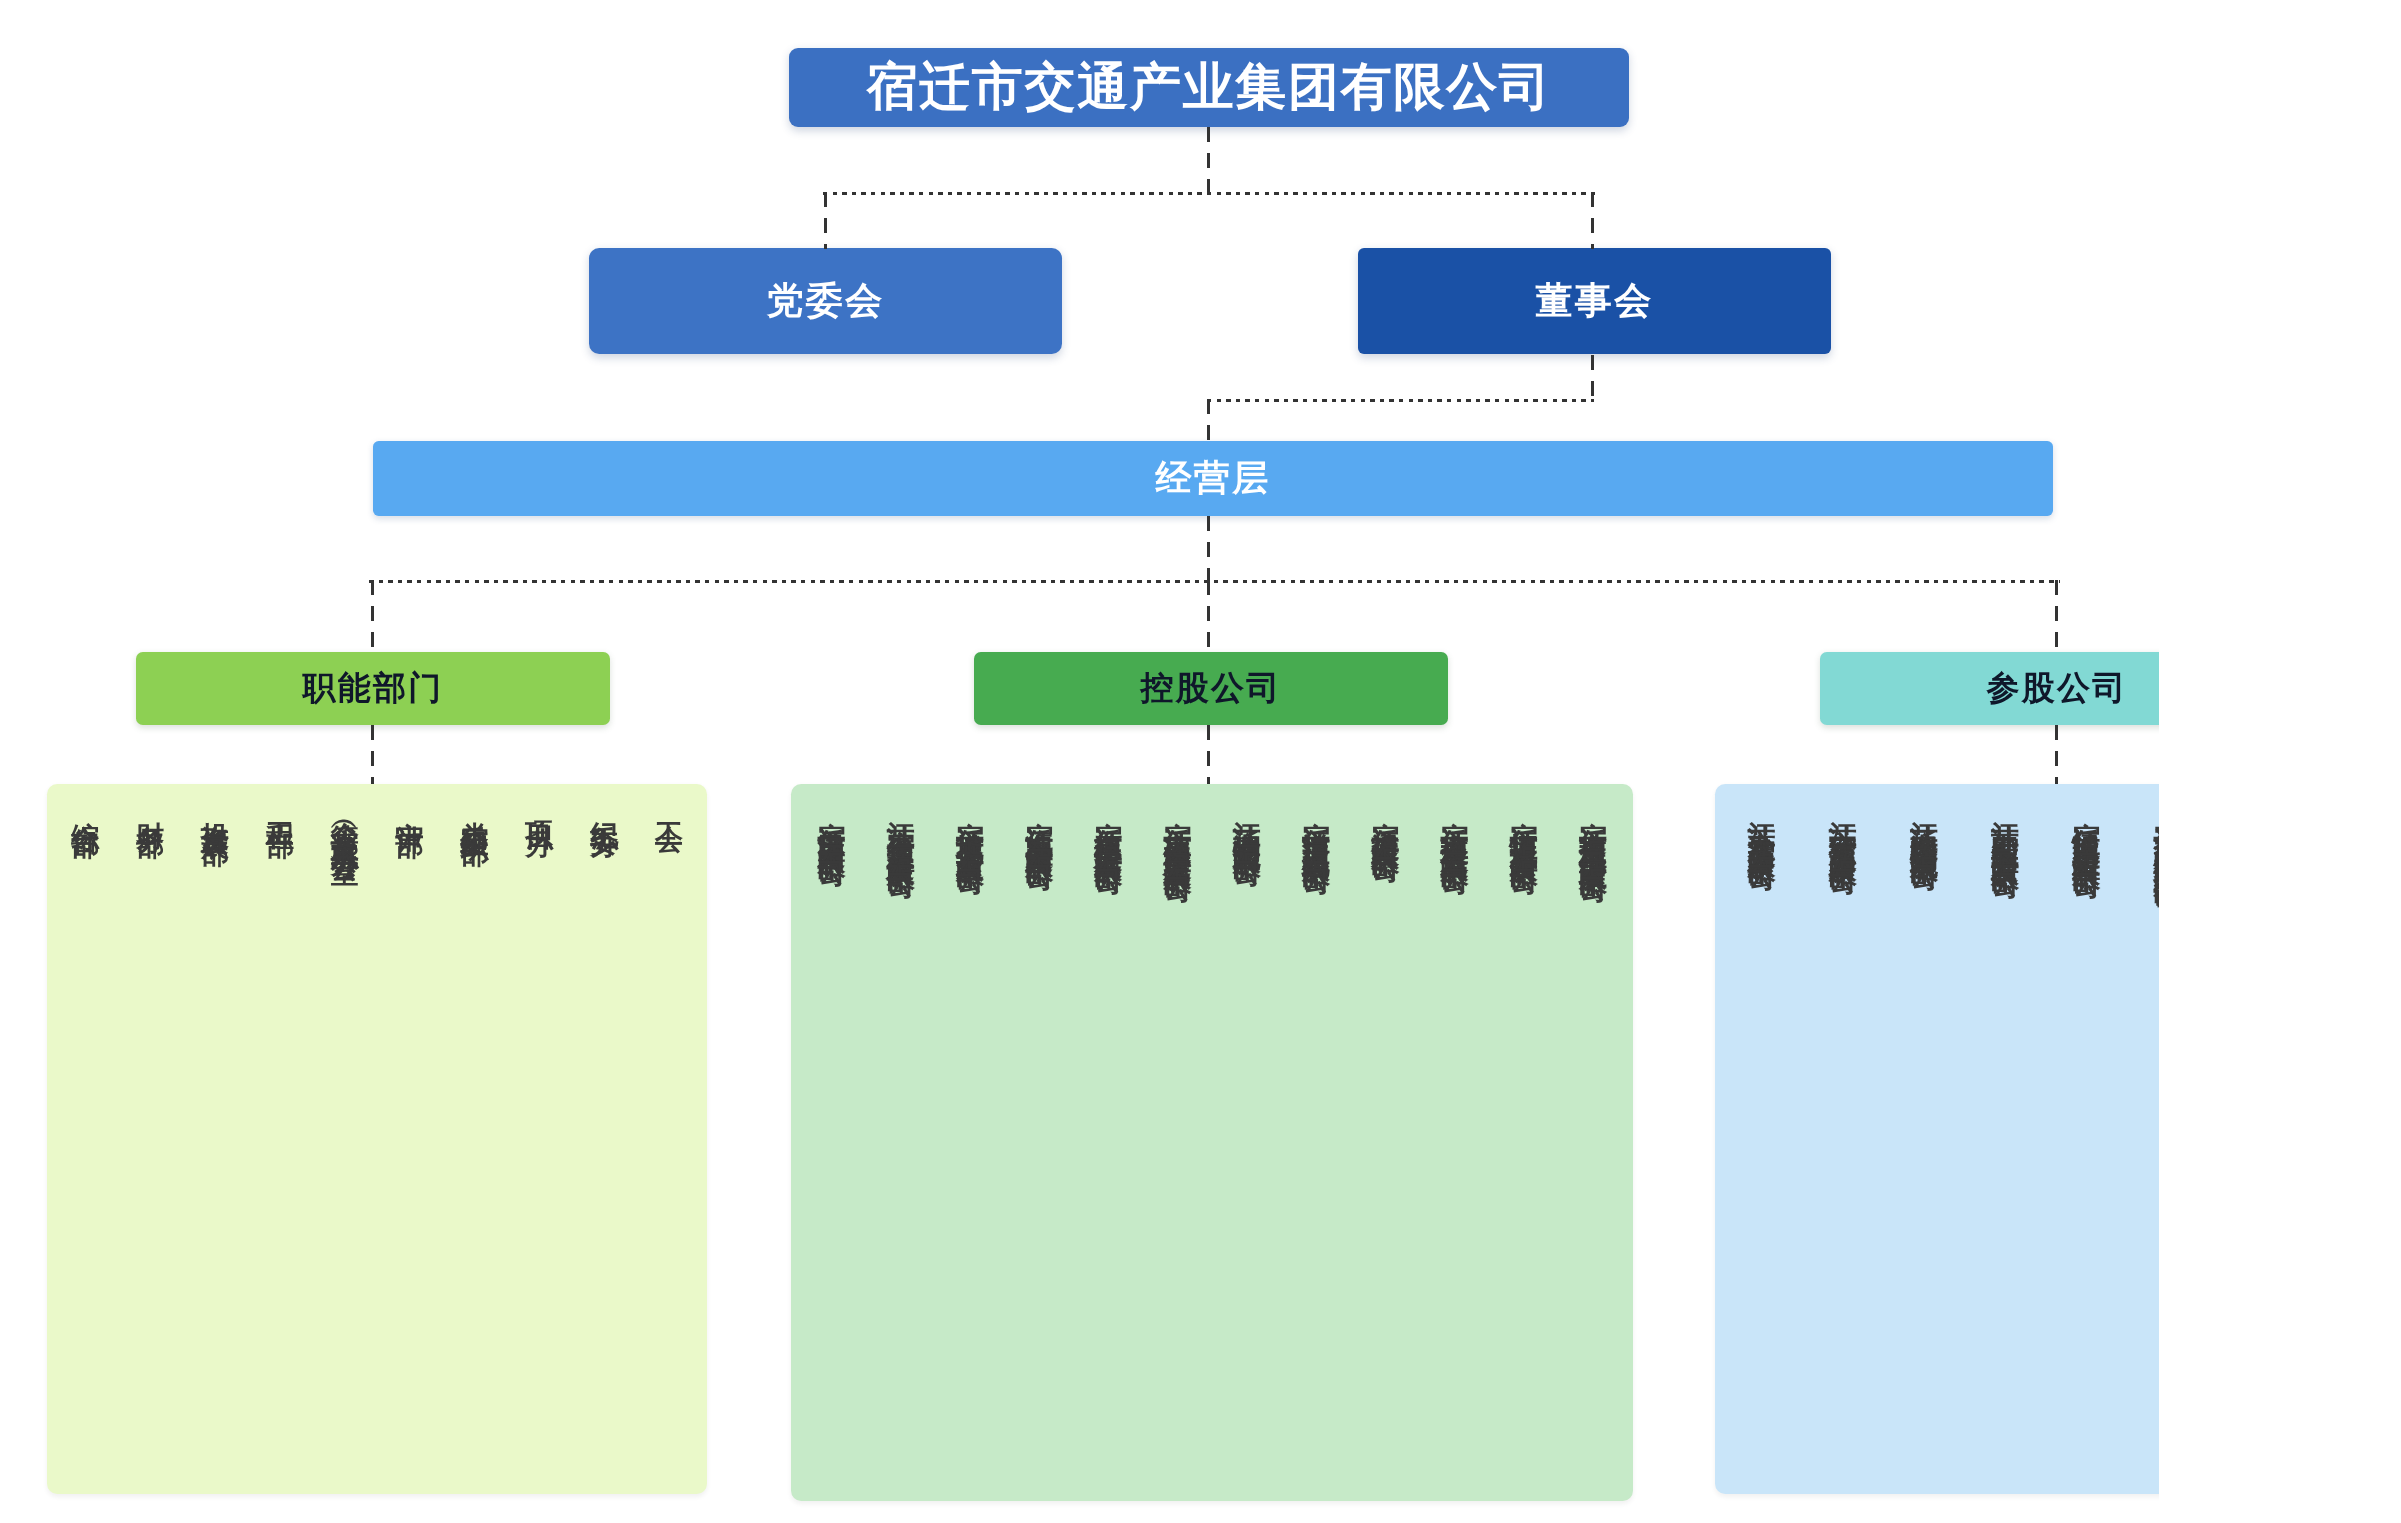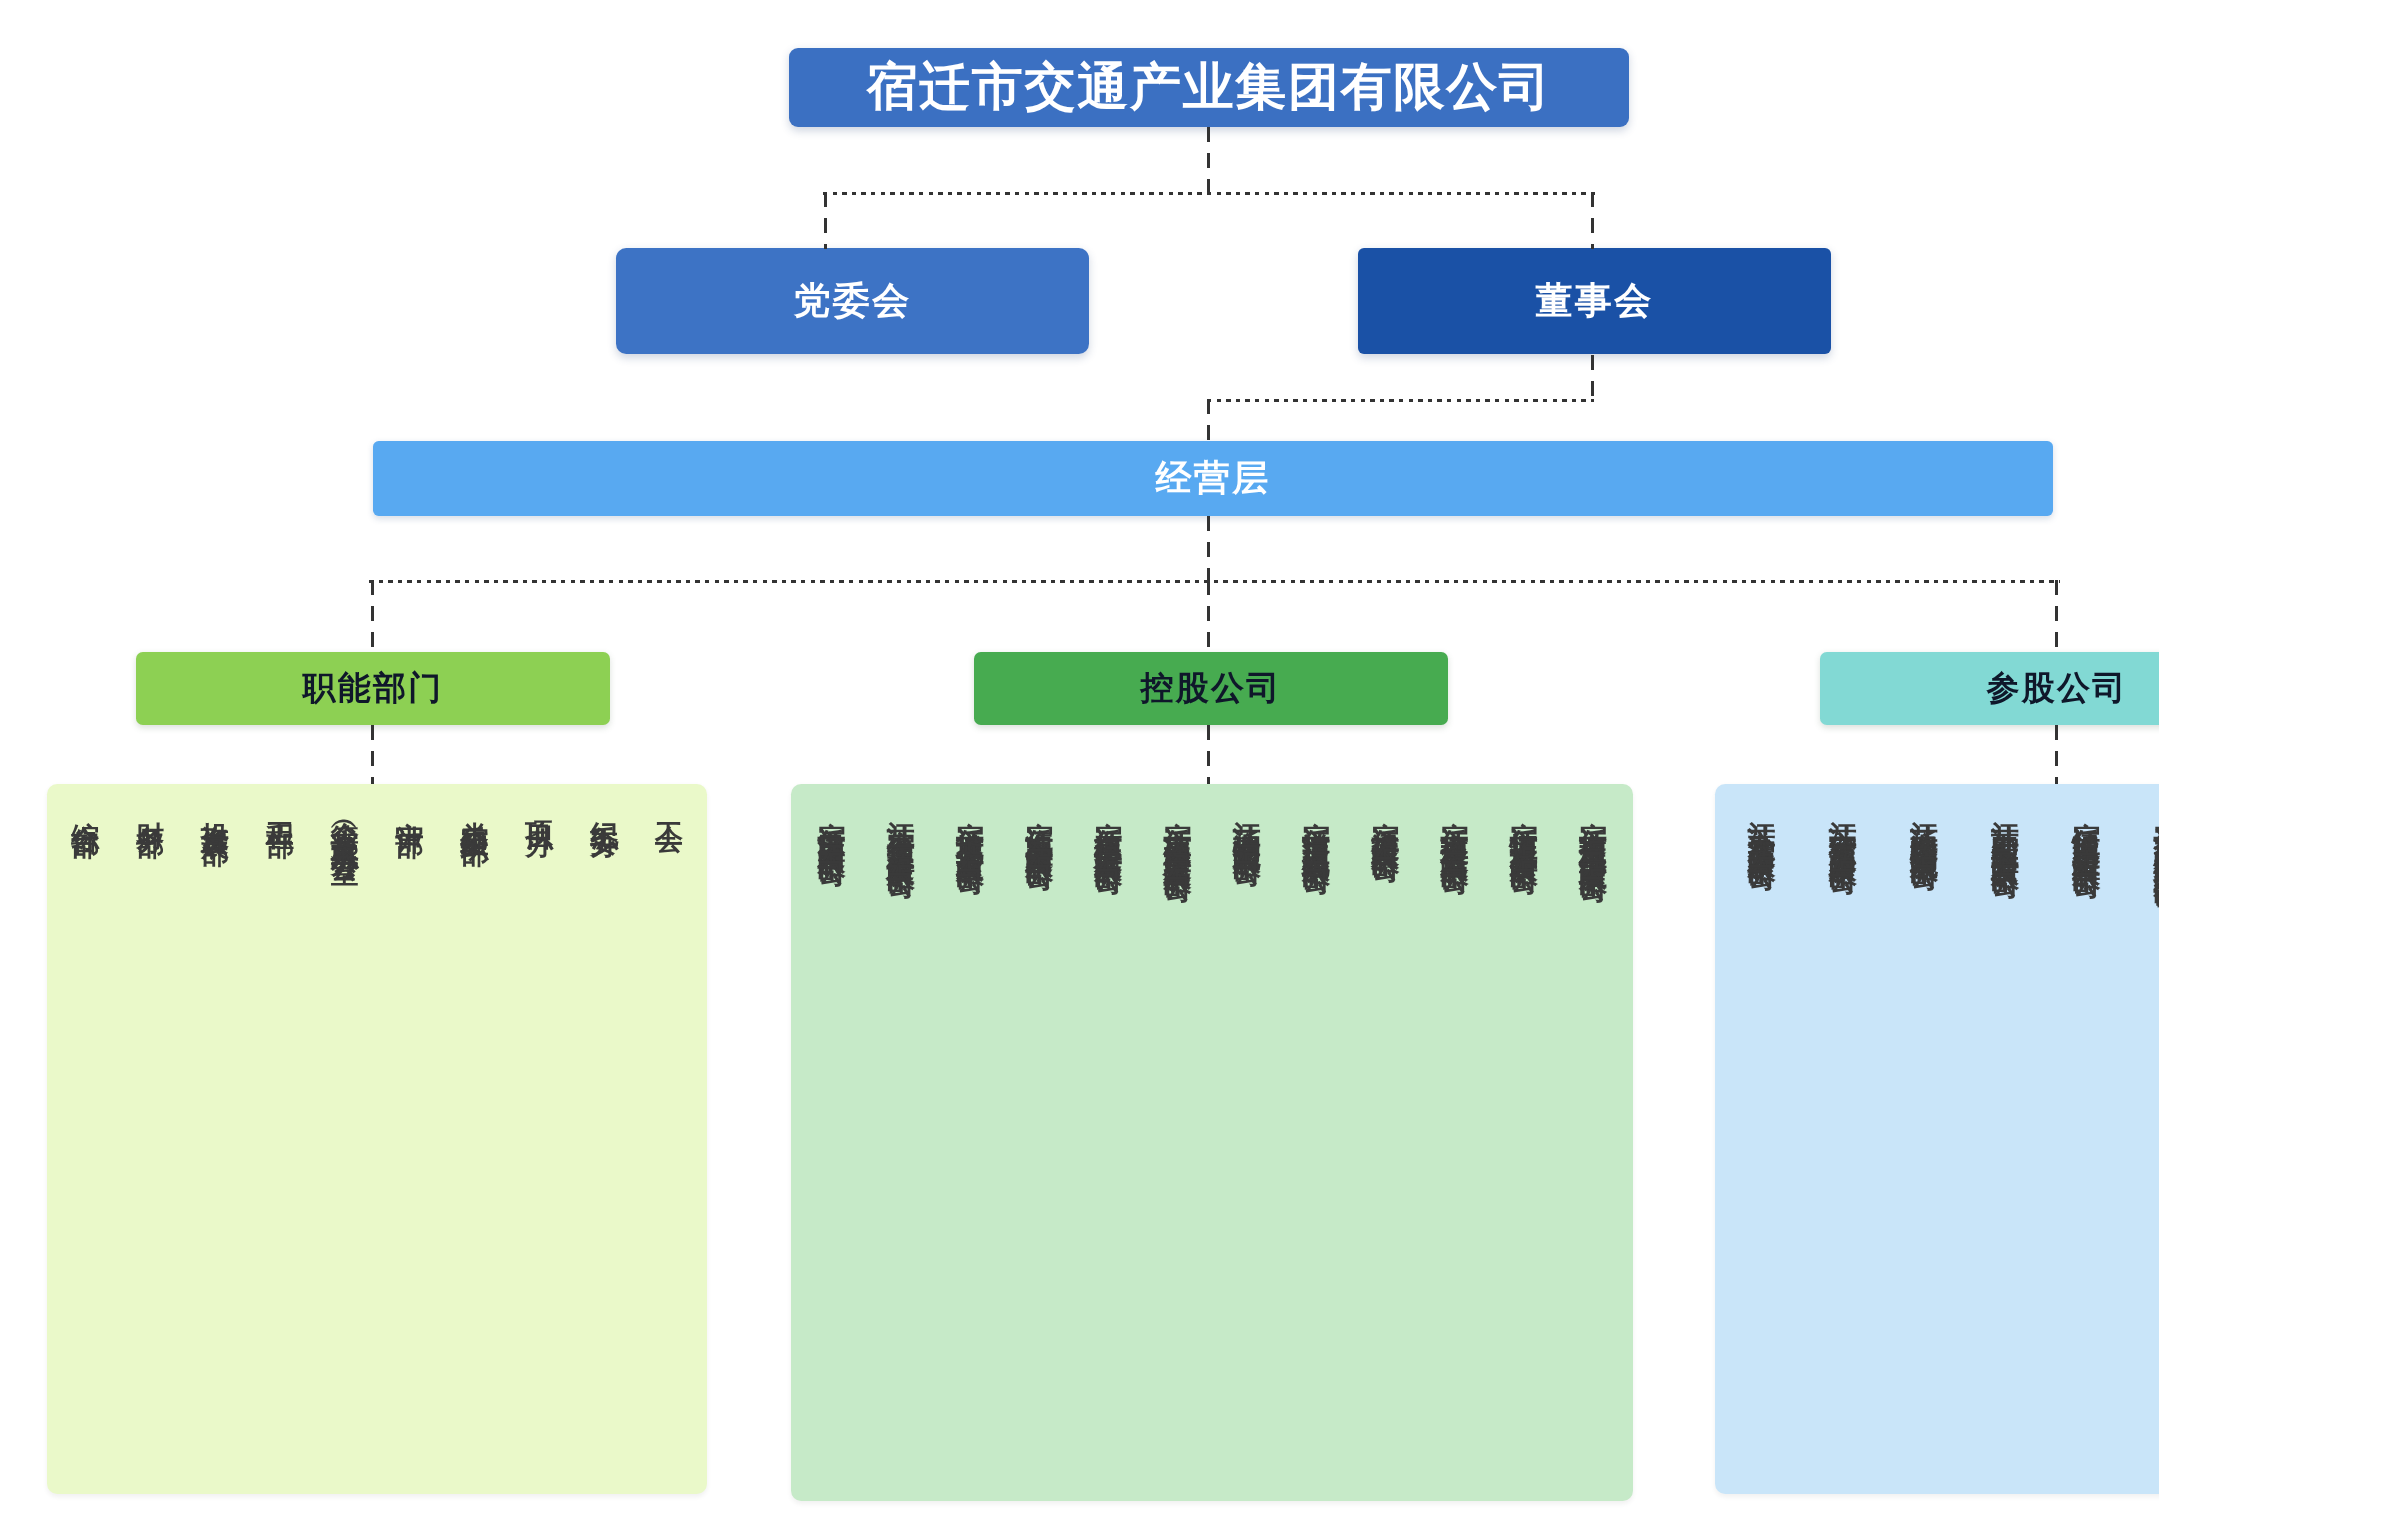--- a/index.html
+++ b/index.html
@@ -24,21 +24,21 @@
     color: #ffffff;
     font-weight: 700;
     box-sizing: border-box;
     box-shadow: 0 3.4px 9px rgba(40, 70, 120, 0.22);
   }
   .box-root {
     left: 789px; top: 48px; width: 840px; height: 79px;
     border-radius: 9px; font-size: 51px; letter-spacing: 1.7px;
   }
   .box-party {
-    left: 616px; top: 248px; width: 473px; height: 106px;
+    left: 589px; top: 248px; width: 473px; height: 106px;
     border-radius: 10.2px; font-size: 37px; letter-spacing: 2.3px;
   }
   .box-board {
     left: 1358px; top: 248px; width: 473px; height: 106px;
     border-radius: 6px; font-size: 37px; letter-spacing: 2.3px;
   }
   .box-mgmt {
     left: 373px; top: 441px; width: 1680px; height: 75px;
     border-radius: 5.7px; font-size: 36px; letter-spacing: 2.3px;
     box-shadow: 0 2.8px 6.8px rgba(40, 70, 120, 0.18);

